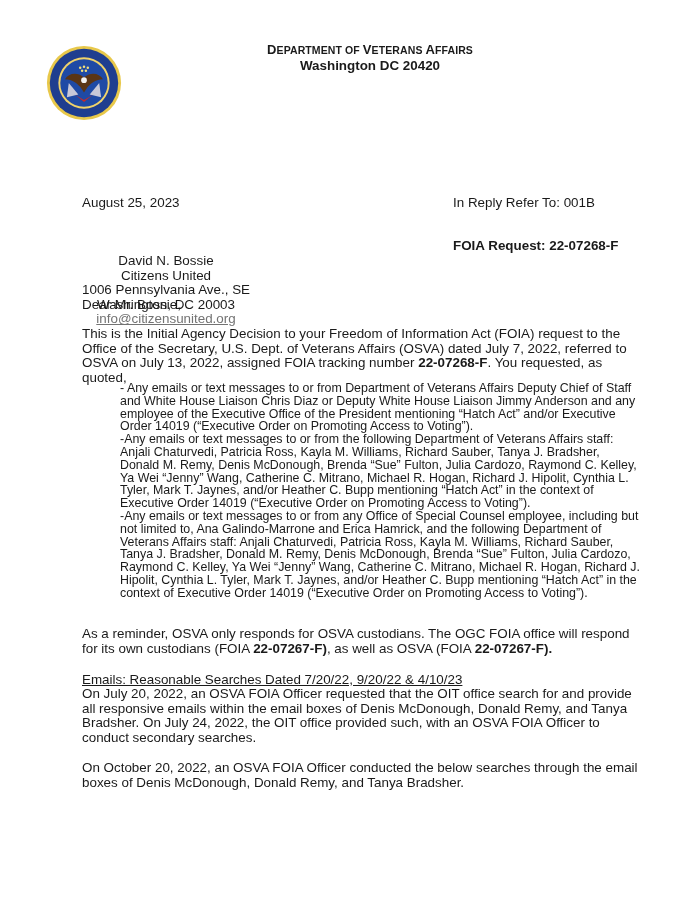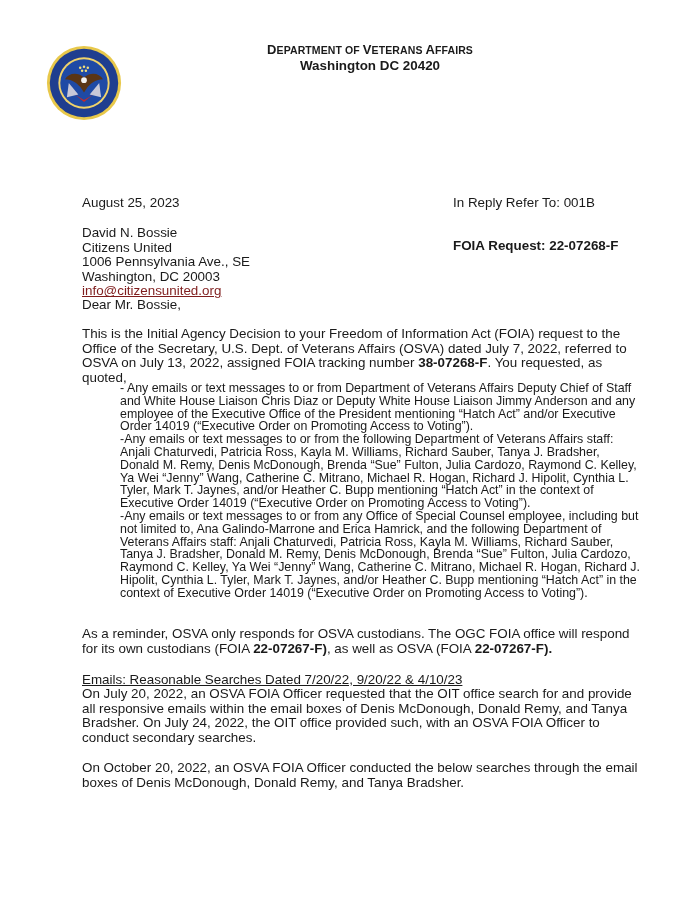--- a/index.html
+++ b/index.html
@@ -9,22 +9,22 @@
     font-size: 13.4px; line-height: 14.6px;
   }
   .seal { position: absolute; left: 46px; top: 45px; width: 76px; height: 76px; }
   .letterhead { position: absolute; left: 0; width: 740px; top: 43px; text-align: center; font-weight: bold; }
   .lh-title { font-size: 13px; letter-spacing: 0.1px; }
   .lh-title .sc { font-size: 10.5px; }
   .lh-addr { font-size: 13.4px; margin-top: 1px; }
   .date { position: absolute; left: 82px; top: 196px; }
   .refer { position: absolute; left: 453px; top: 196px; }
   .refer .foia { font-weight: bold; margin-top: 28px; }
-  .recipient { position: absolute; left: 82px; top: 226px; }
-  .recipient .email { color: #7f1d1d; text-decoration: underline; }
+  .recipient { position: absolute; left: 82px; top: 254px; text-align: center; }
+  .recipient .email { color: #737373; text-decoration: underline; }
   .salutation { position: absolute; left: 82px; top: 298px; }
   .intro { position: absolute; left: 82px; top: 327px; width: 560px; }
   .quote { position: absolute; left: 120px; top: 382px; width: 520px; font-size: 12.4px; line-height: 12.8px; }
   .reminder { position: absolute; left: 82px; top: 627px; width: 560px; }
   .heading { position: absolute; left: 82px; top: 673px; font-weight: normal; text-decoration: underline; }
   .p1 { position: absolute; left: 82px; top: 687px; width: 560px; }
   .p2 { position: absolute; left: 82px; top: 761px; width: 560px; }
   p { margin: 0; }
   b { font-weight: bold; }
 </style>
@@ -65,21 +65,21 @@
 <div class="recipient">
   <div>David N. Bossie</div>
   <div>Citizens United</div>
   <div>1006 Pennsylvania Ave., SE</div>
   <div>Washington, DC 20003</div>
   <div class="email">info@citizensunited.org</div>
 </div>
 
 <div class="salutation">Dear Mr. Bossie,</div>
 
-<p class="intro"><span>This is the Initial Agency Decision to your Freedom of Information Act (FOIA) request to the Office of the Secretary, U.S. Dept. of Veterans Affairs (OSVA) dated July 7, 2022, referred to OSVA on July 13, 2022, assigned FOIA tracking number </span><b>38-07268-F</b><span>.  You requested, as quoted,</span></p>
+<p class="intro"><span>This is the Initial Agency Decision to your Freedom of Information Act (FOIA) request to the Office of the Secretary, U.S. Dept. of Veterans Affairs (OSVA) dated July 7, 2022, referred to OSVA on July 13, 2022, assigned FOIA tracking number </span><b>22-07268-F</b><span>.  You requested, as quoted,</span></p>
 
 <div class="quote">
   <p>- Any emails or text messages to or from Department of Veterans Affairs Deputy Chief of Staff and White House Liaison Chris Diaz or Deputy White House Liaison Jimmy Anderson and any employee of the Executive Office of the President mentioning “Hatch Act” and/or Executive Order 14019 (“Executive Order on Promoting Access to Voting”).</p>
   <p>-Any emails or text messages to or from the following Department of Veterans Affairs staff: Anjali Chaturvedi, Patricia Ross, Kayla M. Williams, Richard Sauber, Tanya J. Bradsher, Donald M. Remy, Denis McDonough, Brenda “Sue” Fulton, Julia Cardozo, Raymond C. Kelley, Ya Wei “Jenny” Wang, Catherine C. Mitrano, Michael R. Hogan, Richard J. Hipolit, Cynthia L. Tyler, Mark T. Jaynes, and/or Heather C. Bupp mentioning “Hatch Act” in the context of Executive Order 14019 (“Executive Order on Promoting Access to Voting”).</p>
   <p>-Any emails or text messages to or from any Office of Special Counsel employee, including but not limited to, Ana Galindo-Marrone and Erica Hamrick, and the following Department of Veterans Affairs staff: Anjali Chaturvedi, Patricia Ross, Kayla M. Williams, Richard Sauber, Tanya J. Bradsher, Donald M. Remy, Denis McDonough, Brenda “Sue” Fulton, Julia Cardozo, Raymond C. Kelley, Ya Wei “Jenny” Wang, Catherine C. Mitrano, Michael R. Hogan, Richard J. Hipolit, Cynthia L. Tyler, Mark T. Jaynes, and/or Heather C. Bupp mentioning “Hatch Act” in the context of Executive Order 14019 (“Executive Order on Promoting Access to Voting”).</p>
 </div>
 
 <p class="reminder"><span>As a reminder, OSVA only responds for OSVA custodians.  The OGC FOIA office will respond for its own custodians (FOIA </span><b>22-07267-F)</b><span>, as well as OSVA (FOIA </span><b>22-07267-F).</b></p>
 
 <div class="heading">Emails: Reasonable Searches Dated 7/20/22, 9/20/22 &amp; 4/10/23</div>

